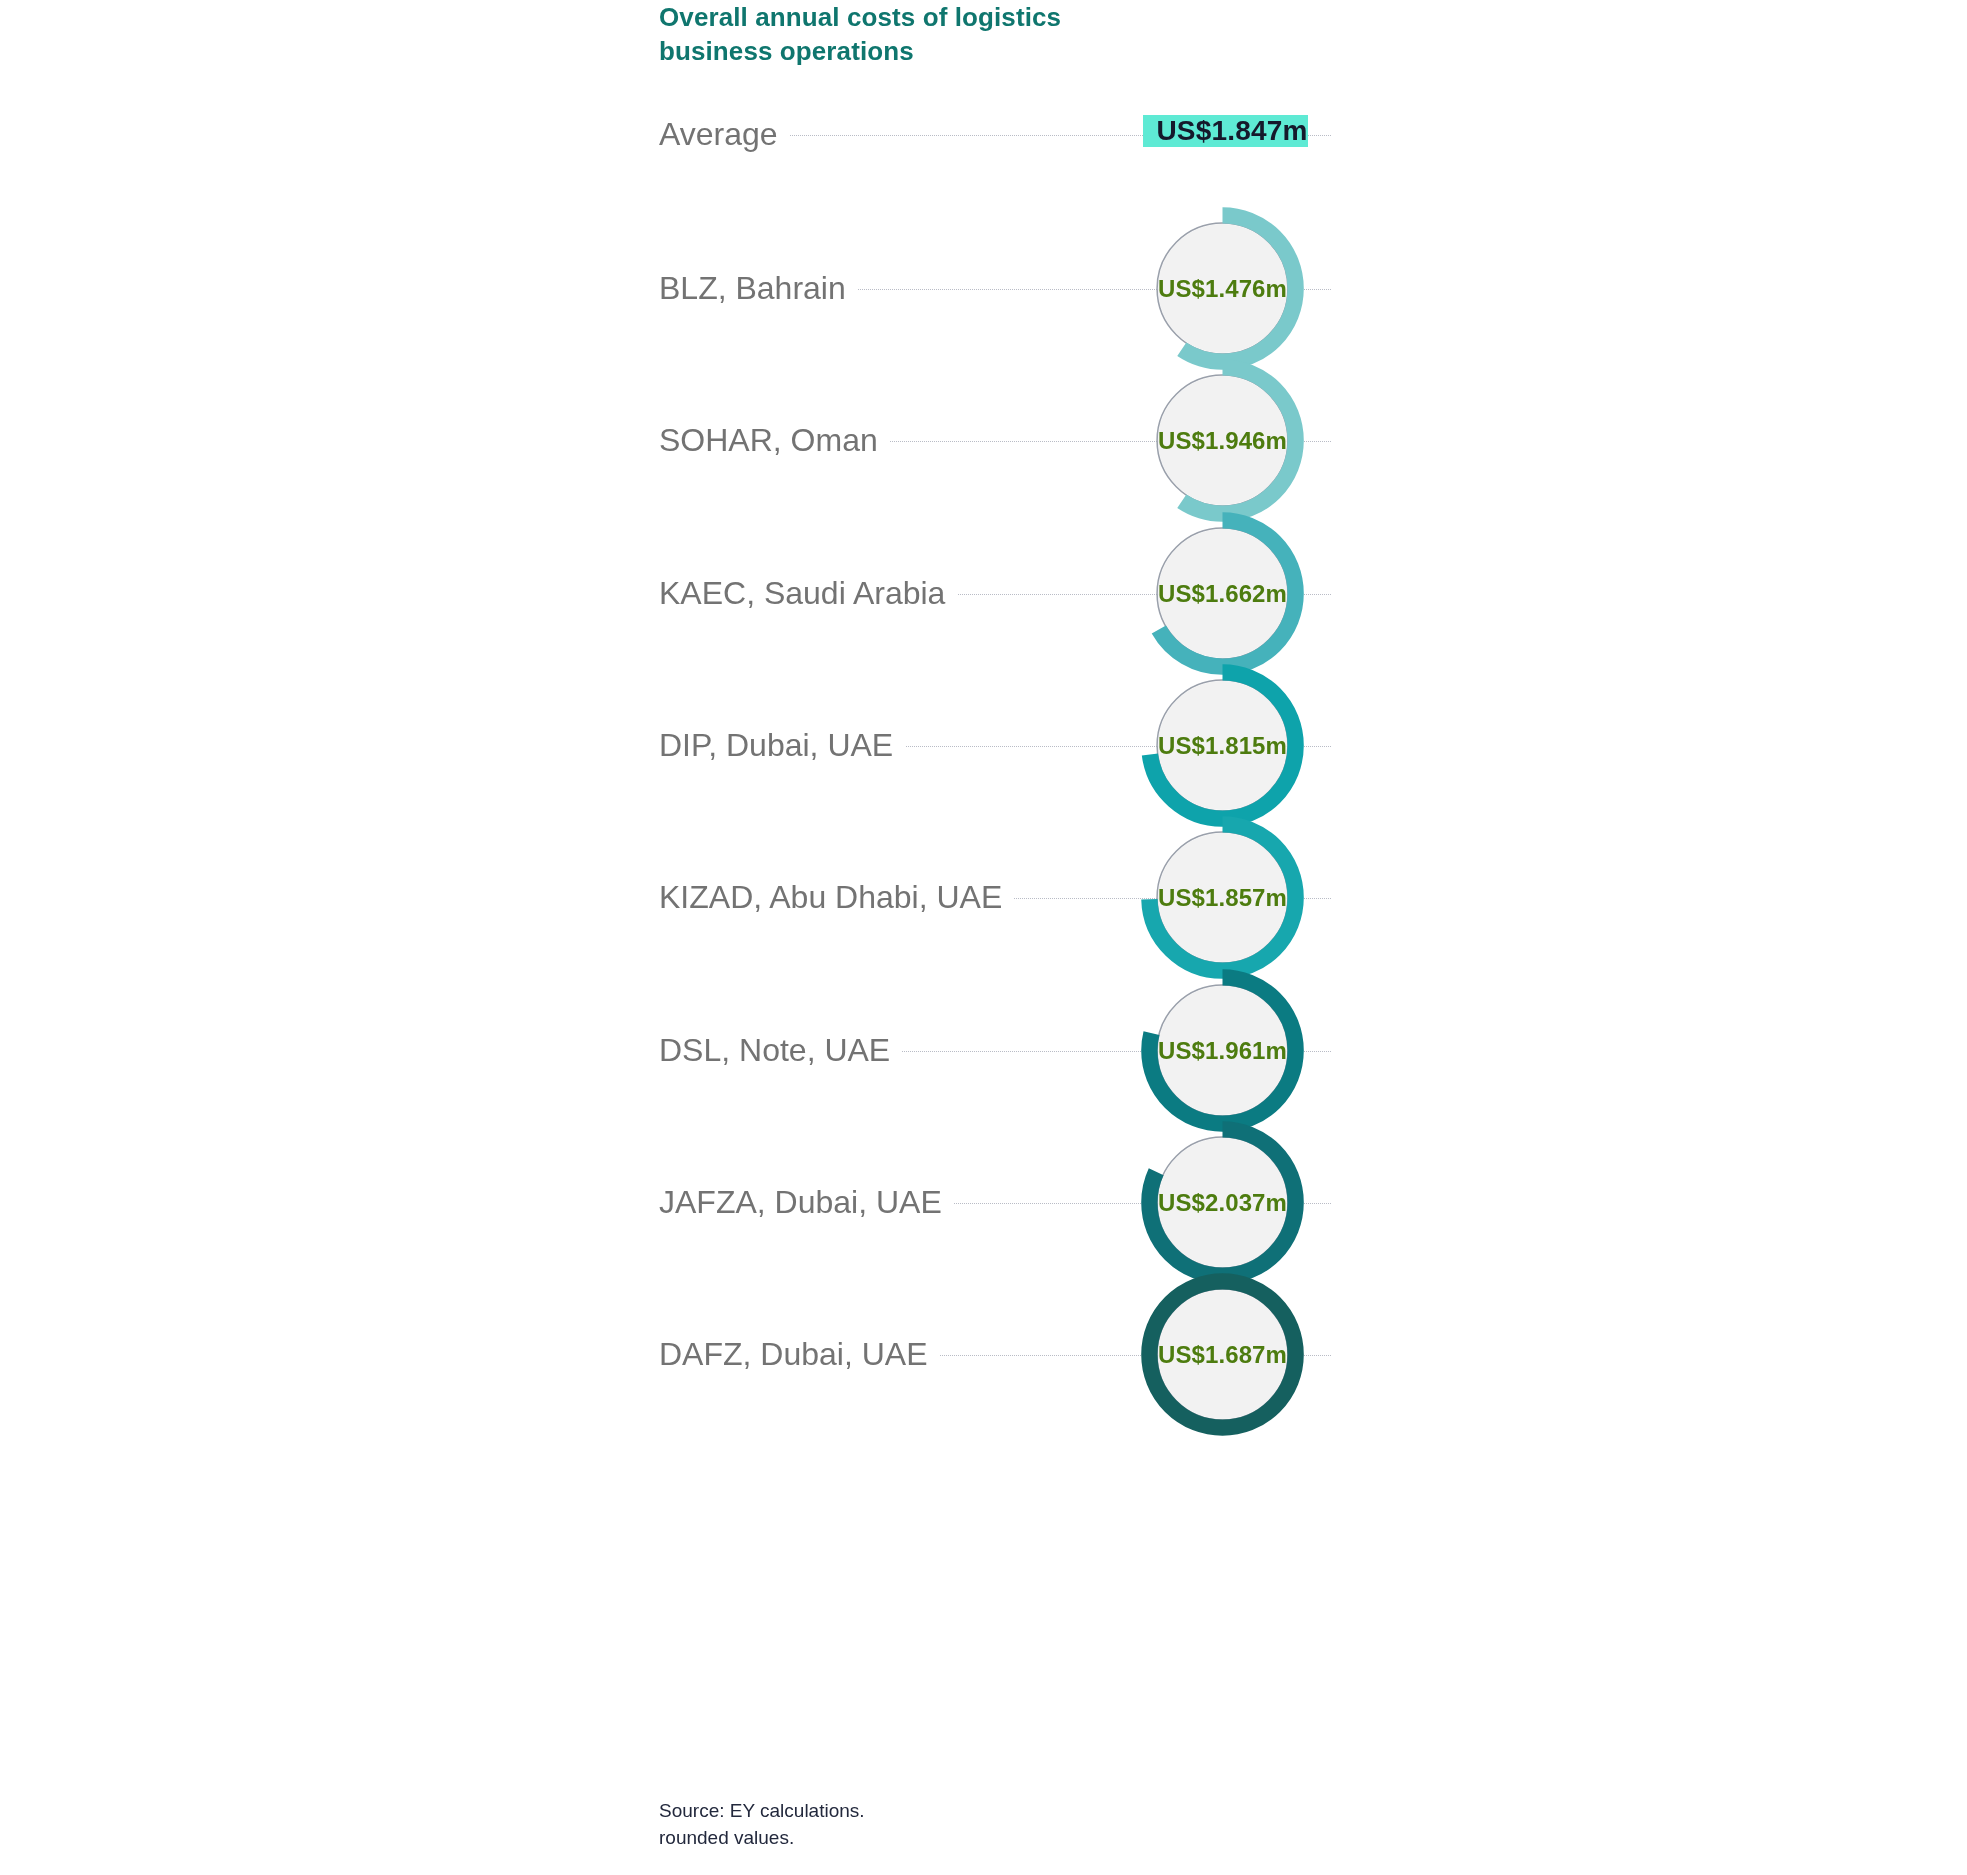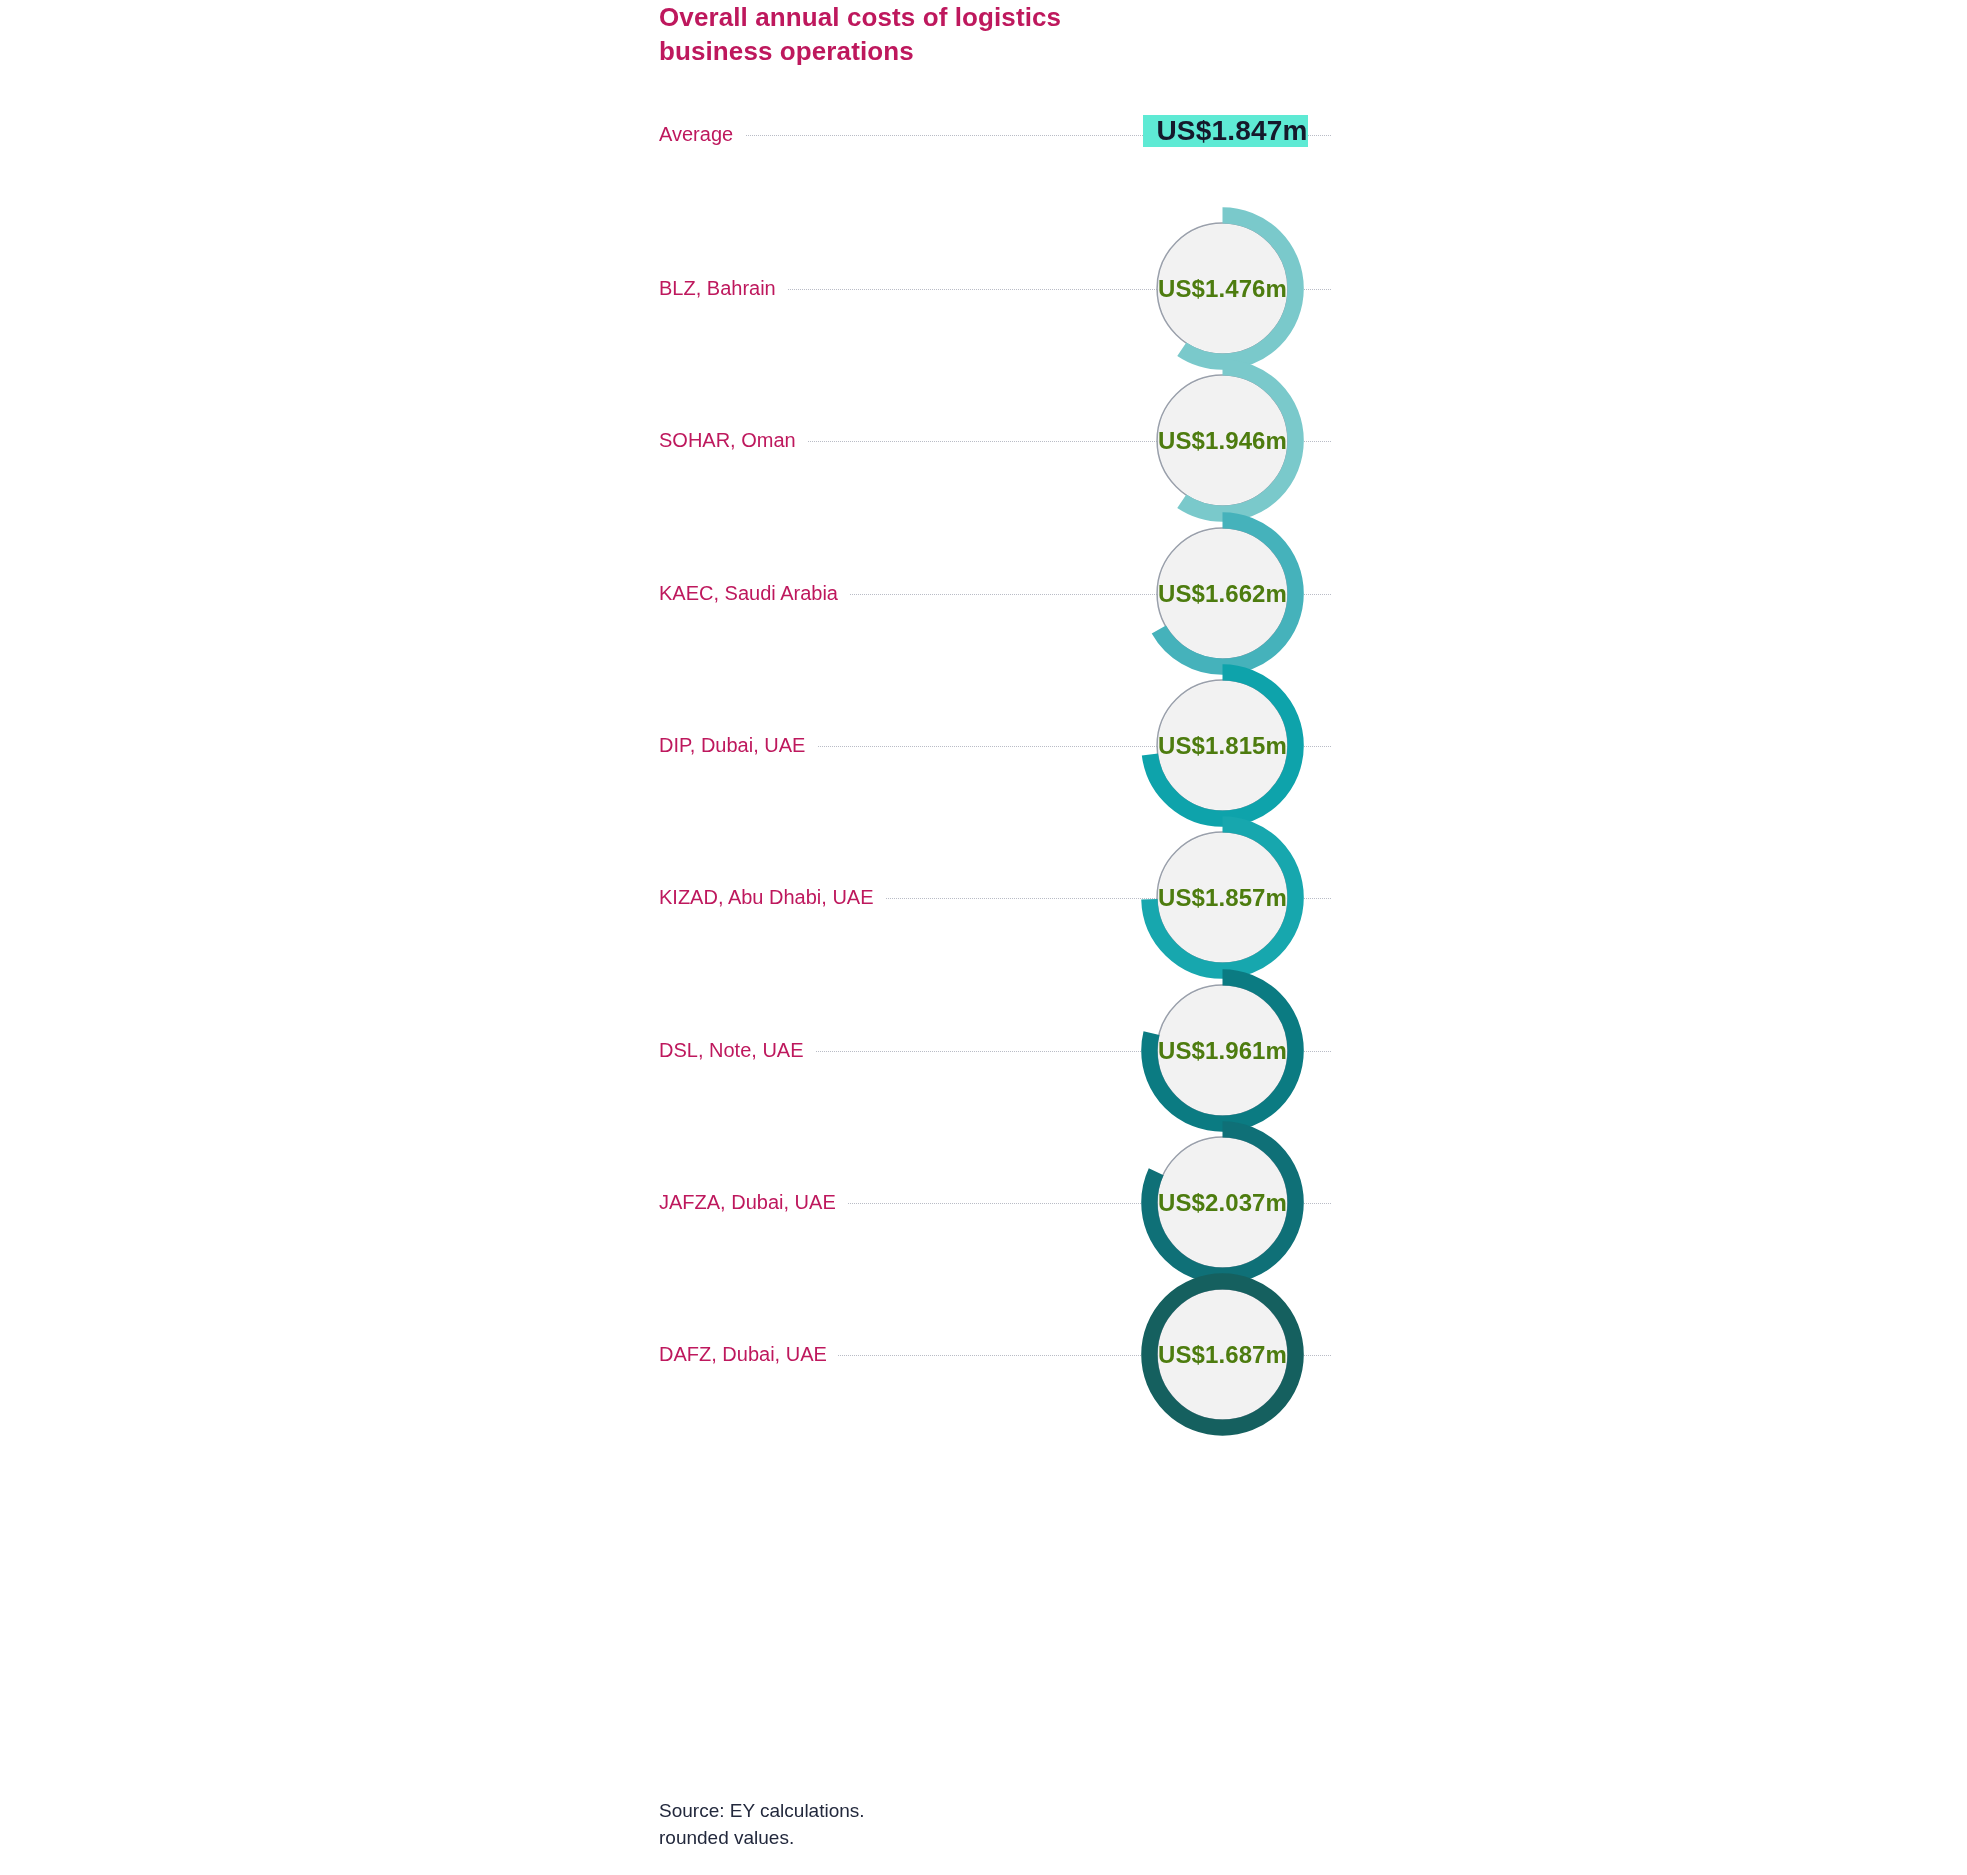--- a/index.html
+++ b/index.html
@@ -27,21 +27,21 @@
   
   .title {
     position: absolute;
     left: 659px;
     top: 0px;
     width: 538px;
     font-size: 26px;
     font-weight: bold;
     line-height: 1.32;
     letter-spacing: 0.1px;
-    color: #be185d;
+    color: #0f766e;
   }
   .title-line { display: block; }
 
   
   .rows {
     position: absolute;
     left: 0;
     top: 0;
     width: 1967px;
   }
@@ -50,23 +50,23 @@
     position: absolute;
     left: 659px;
     width: 672px;
     height: 0;
   }
 
   .row-label {
     position: absolute;
     left: 0;
     top: -16.3px;
-    font-size: 20px;
+    font-size: 32px;
     line-height: 33px;
-    color: #be185d;
+    color: #737373;
     white-space: nowrap;
     background: #ffffff;
     padding-right: 11.5px;
     z-index: 3;
   }
 
   .leader {
     position: absolute;
     left: 0;
     right: 0;

